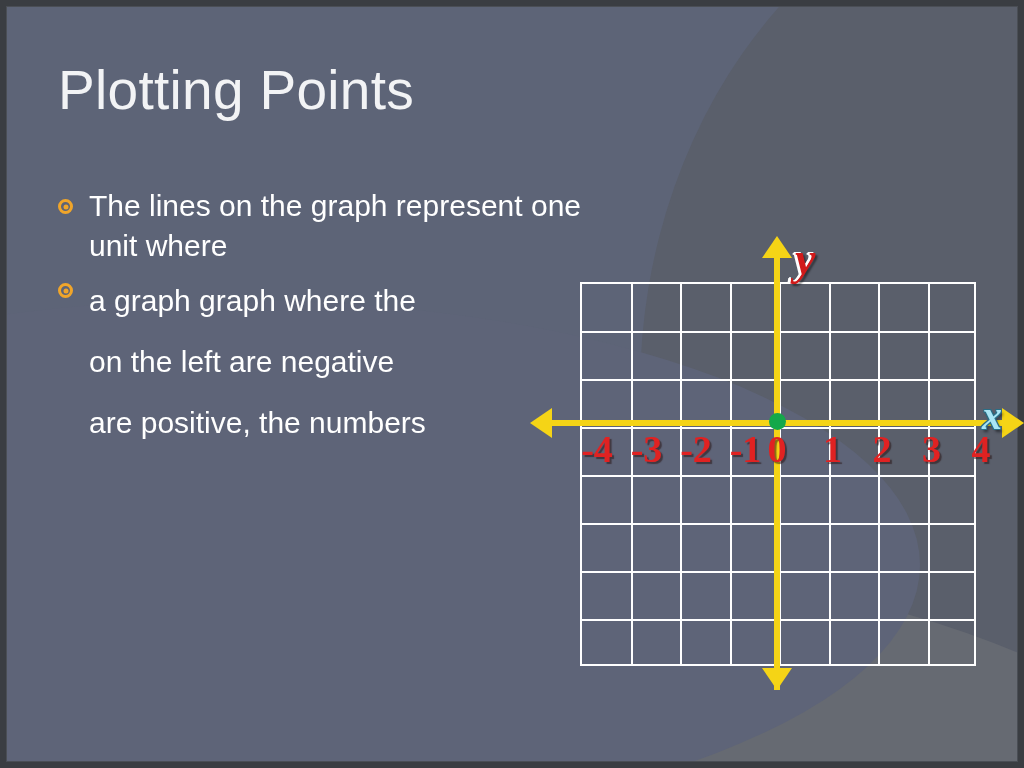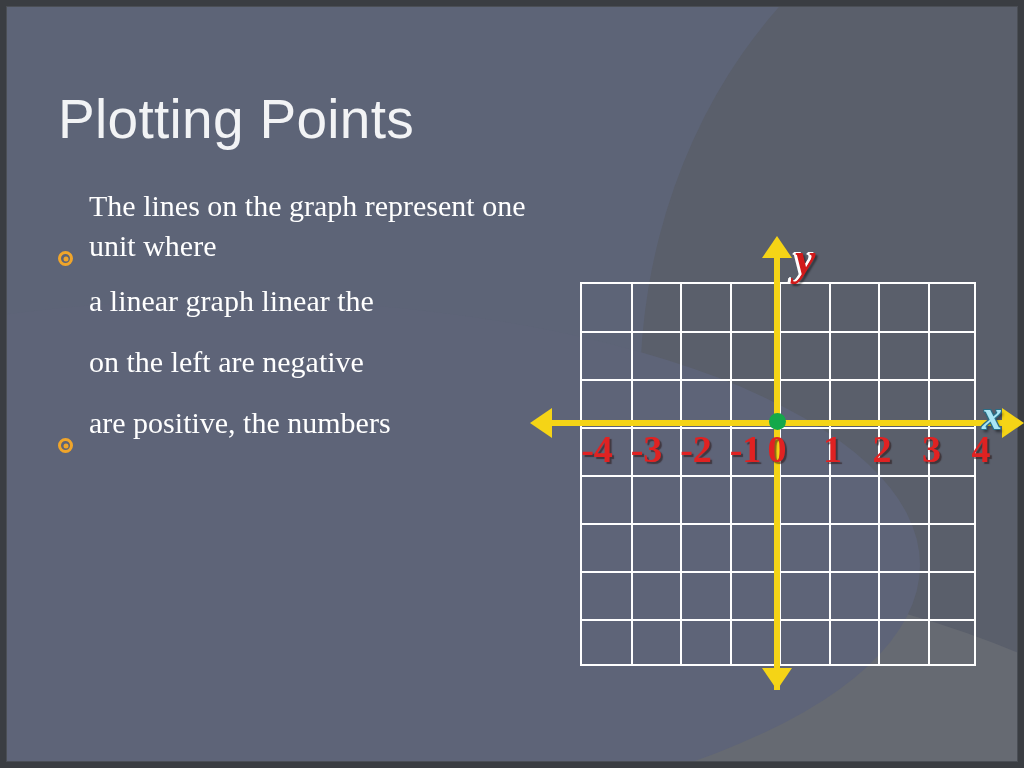--- a/index.html
+++ b/index.html
@@ -93,35 +93,33 @@
   .title {
     position: absolute;
     left: 58px;
     top: 58px;
     font-size: 55px;
     font-weight: 300;
     color: #f2f3f5;
     letter-spacing: 0.3px;
     font-family: "Liberation Sans", sans-serif;
     white-space: nowrap;
-    margin-top: 29px;
   }
 
   
   .bullets {
     position: absolute;
     left: 58px;
     top: 186px;
     width: 560px;
   }
   .bullet-row {
     display: flex;
-    align-items: flex-end;
+    align-items: flex-start;
     margin-bottom: 4px;
-    font-family: Liberation Serif, serif;
   }
   .bullet-marker {
     flex: 0 0 auto;
     width: 15px;
     height: 15px;
     border-radius: 50%;
     border: 3px solid #f0a52a;
     box-sizing: border-box;
     position: relative;
     margin-top: 13px;
@@ -311,21 +309,21 @@
       <span class="bullet-text">
         <span>The lines on the graph represent one</span>
         <br>
         <span>unit where</span>
       </span>
     </div>
 
     <div class="bullet-row">
       <span class="bullet-marker"></span>
       <span class="bullet-text">
-        <span class="spaced">a linear graph linear the</span>
+        <span class="spaced">a graph graph where the</span>
         <span class="spaced">on the left are negative</span>
         <span class="spaced">are positive, the numbers</span>
       </span>
     </div>
 
   </div>
 
   <div id="graph">
 
     <div class="grid" id="grid">

